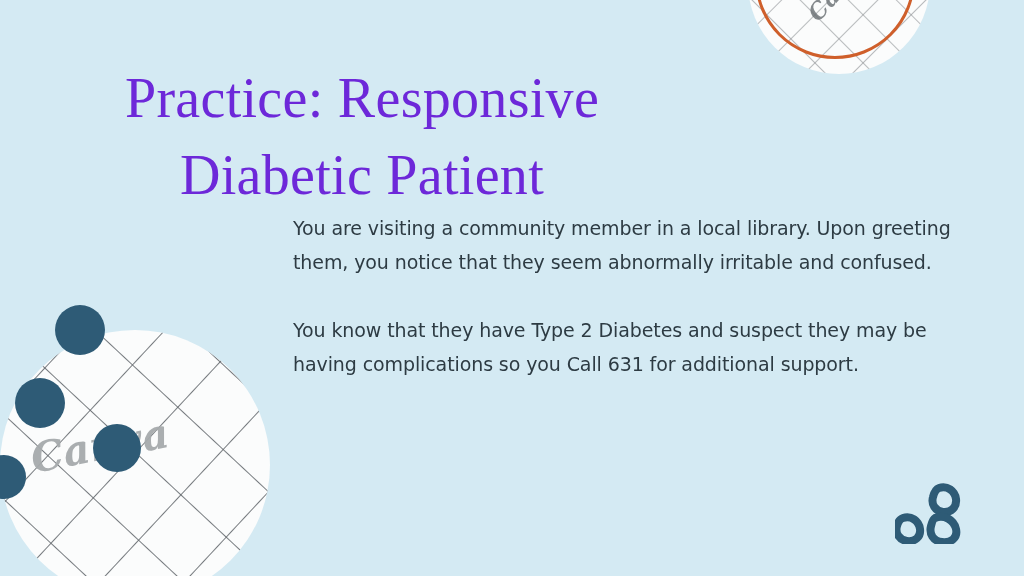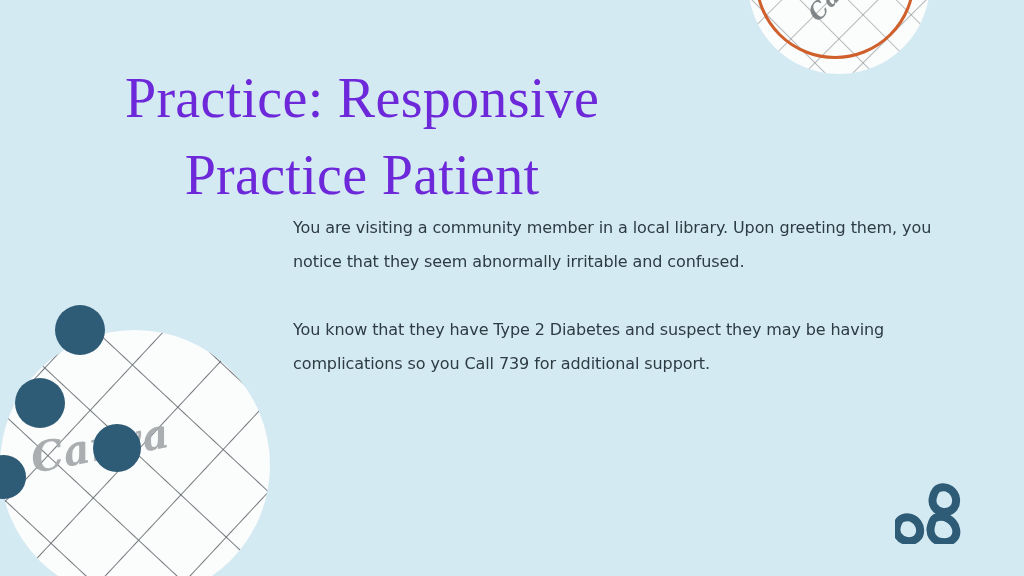--- a/index.html
+++ b/index.html
@@ -138,21 +138,21 @@
 
   .body-block {
     position: absolute;
     left: 293px;
     top: 211px;
     width: 665px;
   }
   .para {
     color: #2d3b43;
     font-family: "DejaVu Sans", sans-serif;
-    font-size: 16px;
+    font-size: 19px;
     line-height: 34px;
     font-weight: 400;
     letter-spacing: -0.1px;
     margin: 0;
   }
   .para + .para { margin-top: 34px; }
 </style>
 </head>
 <body>
 
@@ -178,21 +178,21 @@
       <g fill="none" stroke="#2e5b76" stroke-width="8" stroke-linejoin="round">
         <path d="M44 6 C52 3 60 9 61 17 C62 25 56 31 48 30 C40 29 36 22 38 15 C39 11 41 7 44 6 Z"></path>
         <path d="M8 36 C16 33 24 39 25 47 C26 55 20 60 12 59 C4 58 0 51 2 44 C3 40 5 37 8 36 Z"></path>
         <path d="M40 36 C49 32 59 38 61 47 C63 56 56 61 47 60 C38 59 34 52 36 44 C37 40 38 37 40 36 Z"></path>
       </g>
     </svg>
   </div>
 
   <h1 class="title">
     <span class="tline">Practice: Responsive</span>
-    <span class="tline">Practice Patient</span>
+    <span class="tline">Diabetic Patient</span>
   </h1>
 
   <div class="body-block">
     <p class="para">You are visiting a community member in a local library. Upon greeting them, you notice that they seem abnormally irritable and confused.</p>
-    <p class="para">You know that they have Type 2 Diabetes and suspect they may be having complications so you Call 739 for additional support.</p>
+    <p class="para">You know that they have Type 2 Diabetes and suspect they may be having complications so you Call 631 for additional support.</p>
   </div>
 
 </div>
 
 </body></html>

